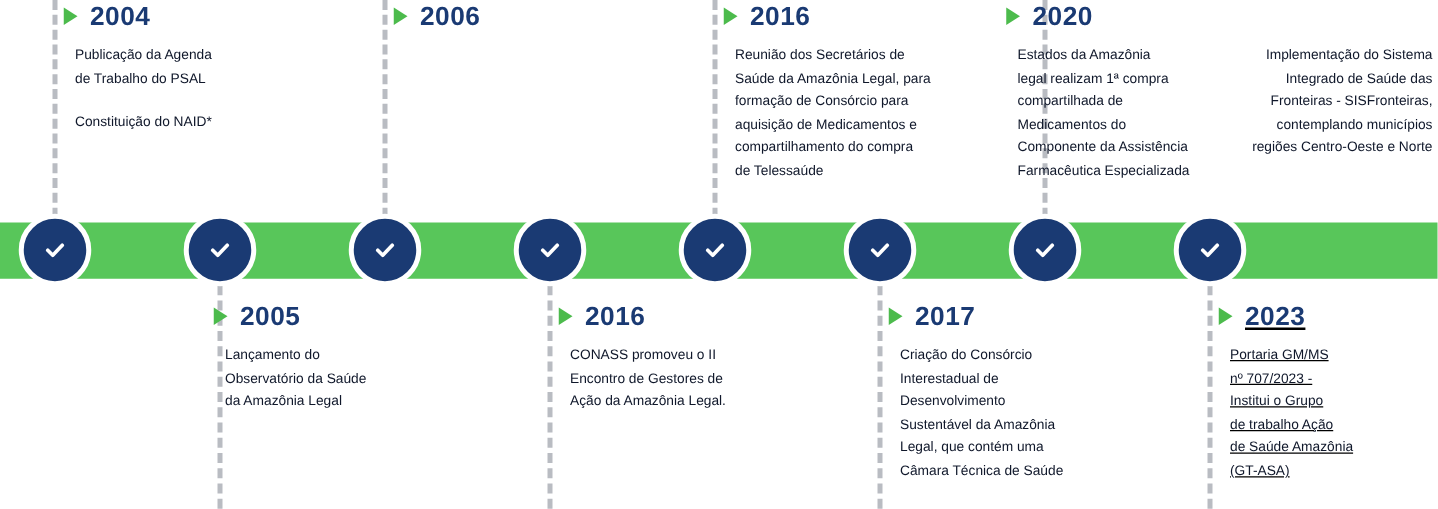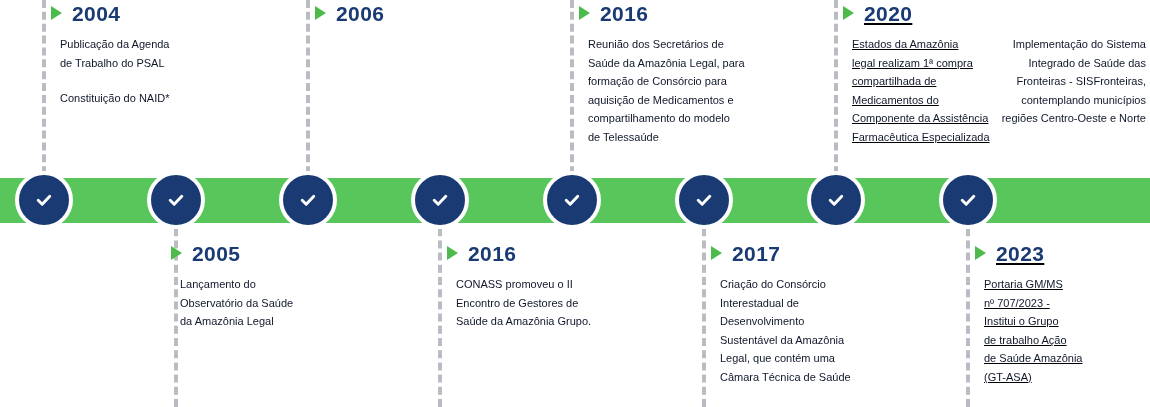--- a/index.html
+++ b/index.html
@@ -216,47 +216,47 @@
 contemplando municípios
 regiões Centro-Oeste e Norte</div>
       </div>
       <div class="milestone bottom" style="left: 447px; width: 699px;">
         <div class="year-row">
           <span class="tri"></span>
           <span class="year">2016</span>
         </div>
         <div class="desc">CONASS promoveu o II
 Encontro de Gestores de
-Saúde da Amazônia Grupo.</div>
+Ação da Amazônia Legal.</div>
       </div>
       <div class="milestone top" style="left: 579px; width: 567px;">
         <div class="year-row">
           <span class="tri"></span>
           <span class="year">2016</span>
         </div>
         <div class="desc">Reunião dos Secretários de
 Saúde da Amazônia Legal, para
 formação de Consórcio para
 aquisição de Medicamentos e
-compartilhamento do modelo
+compartilhamento do compra
 de Telessaúde</div>
       </div>
       <div class="milestone bottom" style="left: 711px; width: 435px;">
         <div class="year-row">
           <span class="tri"></span>
           <span class="year">2017</span>
         </div>
         <div class="desc">Criação do Consórcio
 Interestadual de
 Desenvolvimento
 Sustentável da Amazônia
 Legal, que contém uma
 Câmara Técnica de Saúde</div>
       </div>
-      <div class="milestone top" style="left: 843px; width: 303px; text-decoration: underline;">
+      <div class="milestone top" style="left: 805px; width: 303px;">
         <div class="year-row">
           <span class="tri"></span>
           <span class="year">2020</span>
         </div>
         <div class="desc">Estados da Amazônia
 legal realizam 1ª compra
 compartilhada de
 Medicamentos do
 Componente da Assistência
 Farmacêutica Especializada</div>

